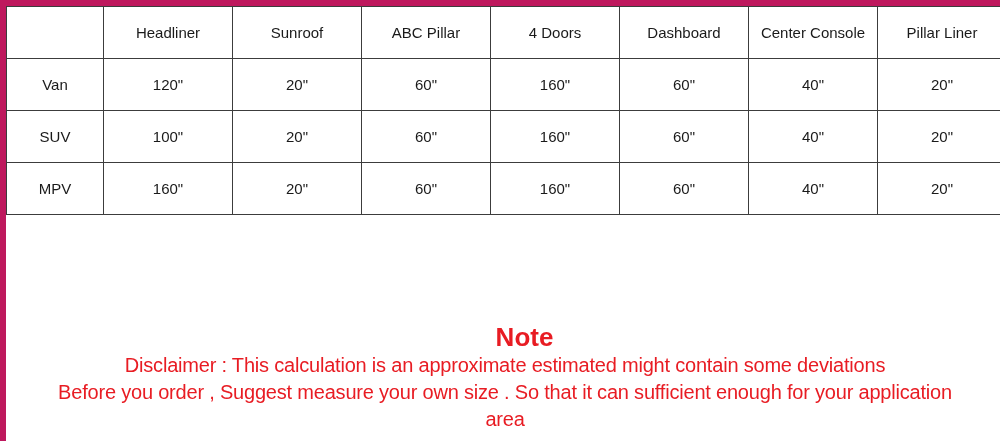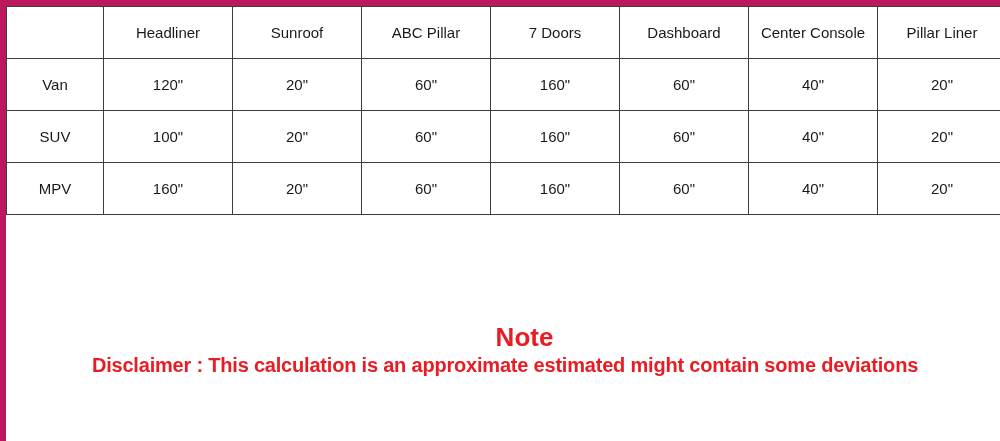--- a/index.html
+++ b/index.html
@@ -49,21 +49,21 @@
   .note-title {
     font-size: 26px;
     font-weight: 700;
     line-height: 30px;
     margin-top: 2px;
     letter-spacing: 0px;
     padding-left: 39px;
   }
   .note-line {
     font-size: 20px;
-    font-weight: 700;
+    font-weight: 400;
     line-height: 27px;
     letter-spacing: -0.2px;
     margin: 0 30px;
   }
 </style>
 </head>
 <body>
 
 <div class="canvas">
 
@@ -77,21 +77,21 @@
       <col class="c-val">
         <col class="c-val">
         <col class="c-val">
     </colgroup>
     <thead>
       <tr>
         <th></th>
         <th>Headliner</th>
         <th>Sunroof</th>
         <th>ABC Pillar</th>
-        <th>7 Doors</th>
+        <th>4 Doors</th>
         <th>Dashboard</th>
         <th>Center Console</th>
         <th>Pillar Liner</th>
       </tr>
     </thead>
     <tbody>
       <tr>
         <td>Van</td>
         <td>120"</td>
         <td>20"</td>
@@ -120,15 +120,16 @@
         <td>60"</td>
         <td>40"</td>
         <td>20"</td>
       </tr>
     </tbody>
   </table>
 
   <div class="note-section">
     <div class="note-title">Note</div>
     <div class="note-line">Disclaimer : This calculation is an approximate estimated might contain some deviations</div>
+    <div class="note-line">Before you order , Suggest measure your own size . So that it can sufficient enough for your application area</div>
   </div>
 
 </div>
 
 </body></html>

